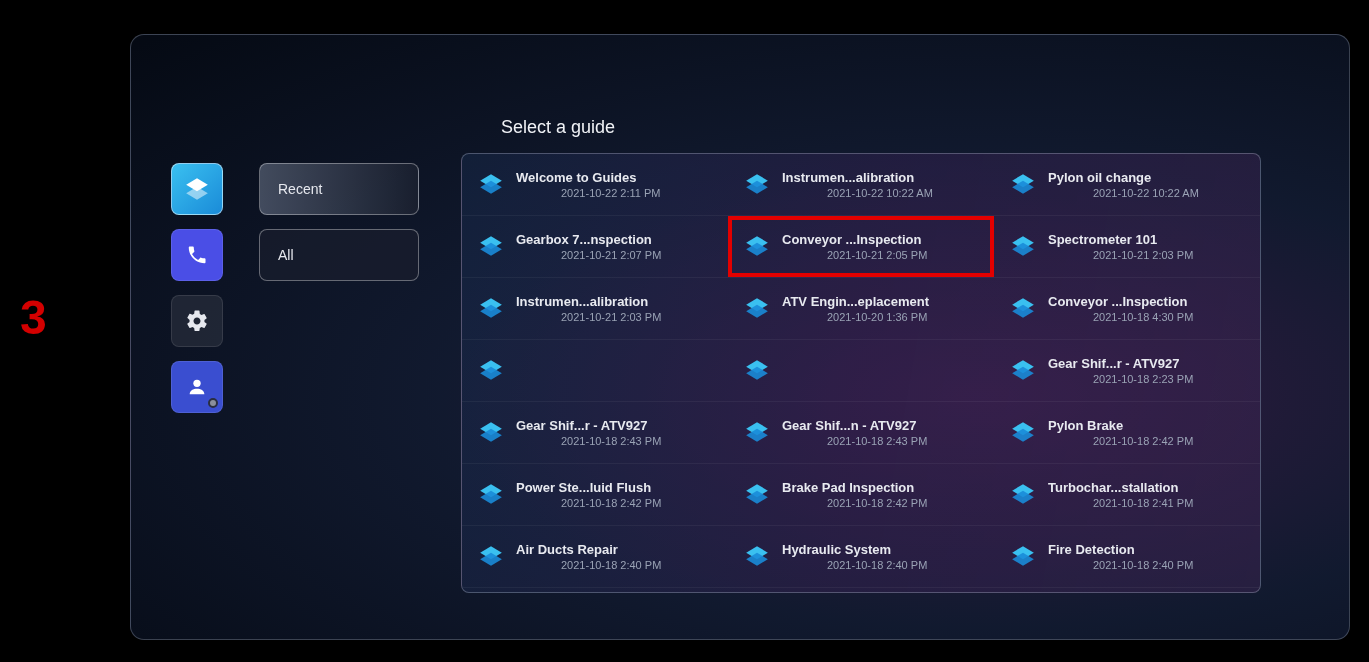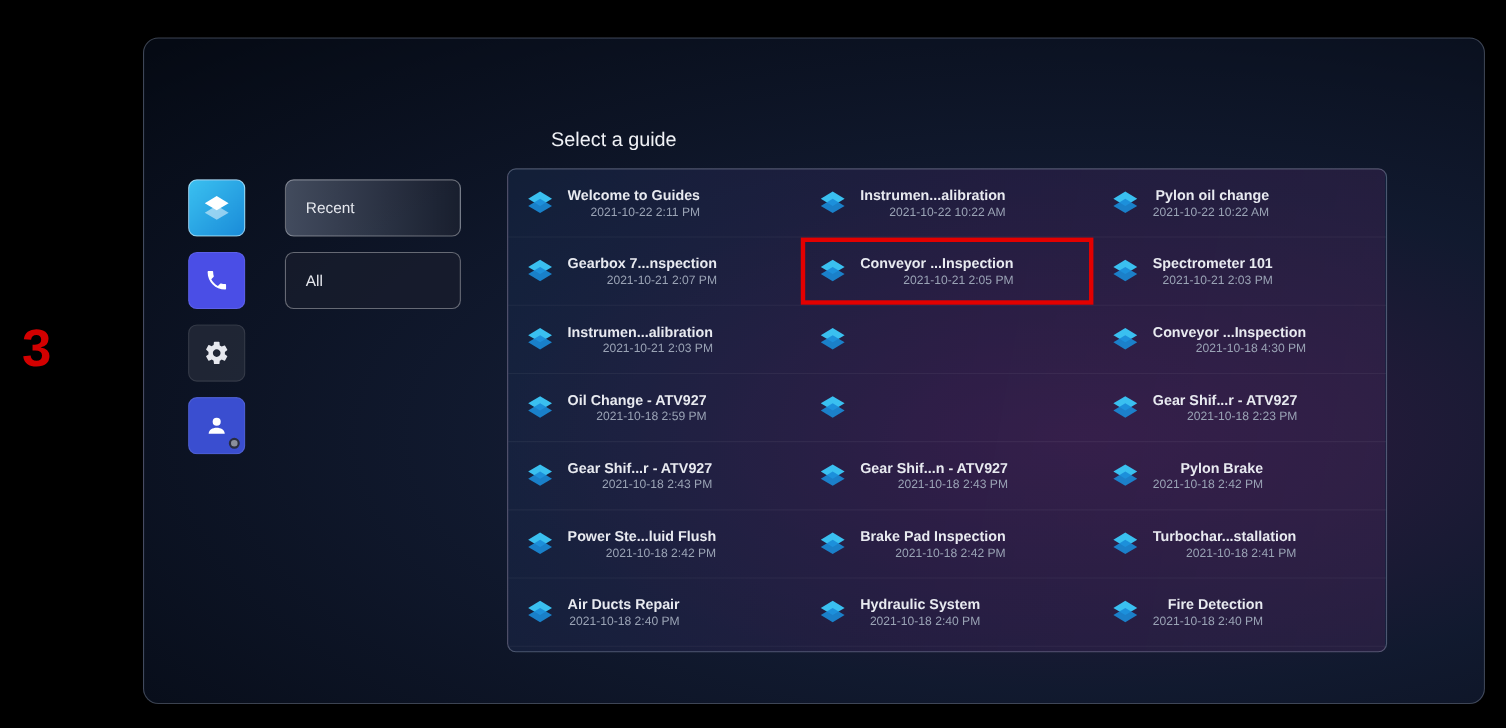--- a/index.html
+++ b/index.html
@@ -96,23 +96,23 @@
     display: flex;
     align-items: center;
     padding: 8px 8px 8px 16px;
     gap: 12px;
     position: relative;
   }
   .guide-icon {
     width: 26px; height: 26px; flex: 0 0 26px;
     display: flex; align-items:center; justify-content:center;
   }
-  .guide-text { display:flex; flex-direction:column; gap:2px; overflow:hidden;align-items:flex-end; }
+  .guide-text { display:flex; flex-direction:column; gap:2px; overflow:hidden; }
   .guide-title { color:#e8eaf0; font-size:13px; font-weight:600; white-space:nowrap; overflow:hidden; text-overflow:ellipsis; }
-  .guide-date { color:#9aa3b5; font-size:11px; }
+  .guide-date { color:#9aa3b5; font-size:11px;margin-left:45px; }
   .highlight {
     outline: 4px solid #e30000;
     outline-offset: -4px;
   }
   
   svg { display:block; }
 </style>
 </head>
 <body>
 
@@ -251,20 +251,24 @@
             <span class="guide-date">2021-10-21 2:03 PM</span>
           </div>
         </div>
         <div class="guide-cell">
           <span class="guide-icon">
             <svg width="26" height="26" viewBox="0 0 24 24">
               <polygon points="12,2 22,8 12,14 2,8" fill="#3ac0f0"></polygon>
               <polygon points="12,8 22,14 12,20 2,14" fill="#1a8bd8" opacity="0.9"></polygon>
             </svg>
           </span>
+          <div class="guide-text">
+            <span class="guide-title">ATV Engin...eplacement</span>
+            <span class="guide-date">2021-10-20 1:36 PM</span>
+          </div>
         </div>
         <div class="guide-cell">
           <span class="guide-icon">
             <svg width="26" height="26" viewBox="0 0 24 24">
               <polygon points="12,2 22,8 12,14 2,8" fill="#3ac0f0"></polygon>
               <polygon points="12,8 22,14 12,20 2,14" fill="#1a8bd8" opacity="0.9"></polygon>
             </svg>
           </span>
           <div class="guide-text">
             <span class="guide-title">Conveyor ...Inspection</span>
@@ -273,24 +277,20 @@
         </div>
       </div>
       <div class="guide-row">
         <div class="guide-cell">
           <span class="guide-icon">
             <svg width="26" height="26" viewBox="0 0 24 24">
               <polygon points="12,2 22,8 12,14 2,8" fill="#3ac0f0"></polygon>
               <polygon points="12,8 22,14 12,20 2,14" fill="#1a8bd8" opacity="0.9"></polygon>
             </svg>
           </span>
-          <div class="guide-text">
-            <span class="guide-title">Oil Change - ATV927</span>
-            <span class="guide-date">2021-10-18 2:59 PM</span>
-          </div>
         </div>
         <div class="guide-cell">
           <span class="guide-icon">
             <svg width="26" height="26" viewBox="0 0 24 24">
               <polygon points="12,2 22,8 12,14 2,8" fill="#3ac0f0"></polygon>
               <polygon points="12,8 22,14 12,20 2,14" fill="#1a8bd8" opacity="0.9"></polygon>
             </svg>
           </span>
         </div>
         <div class="guide-cell">

